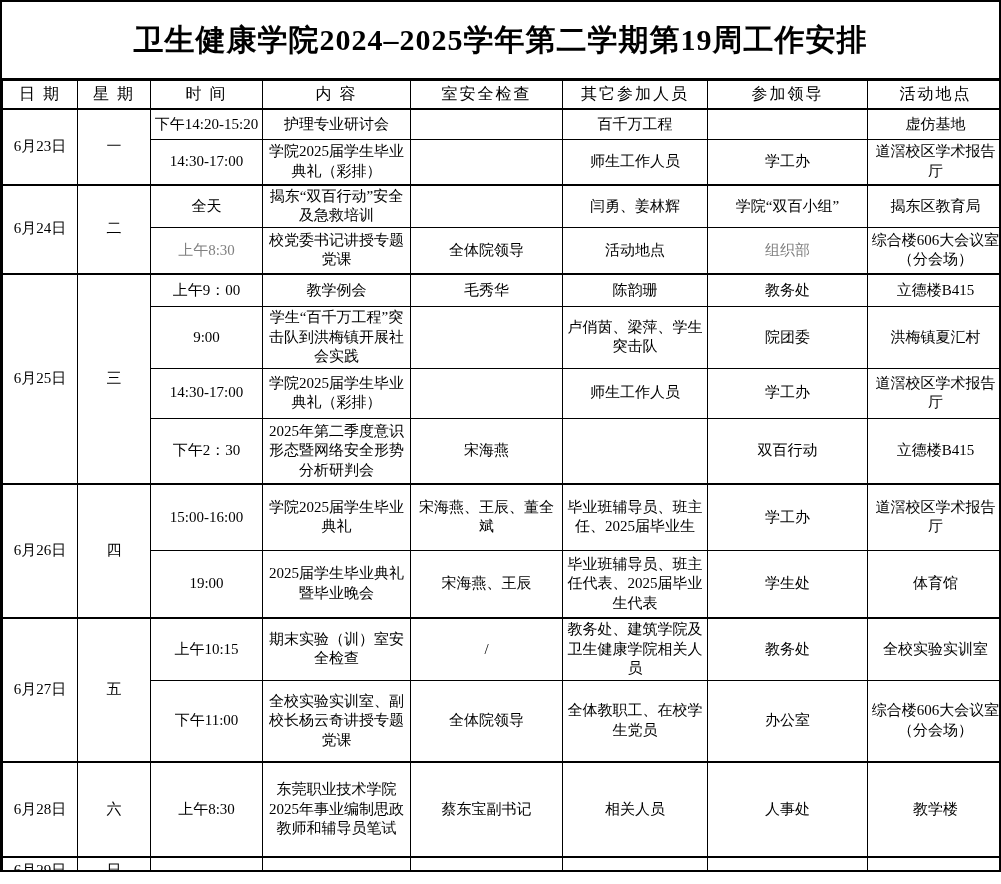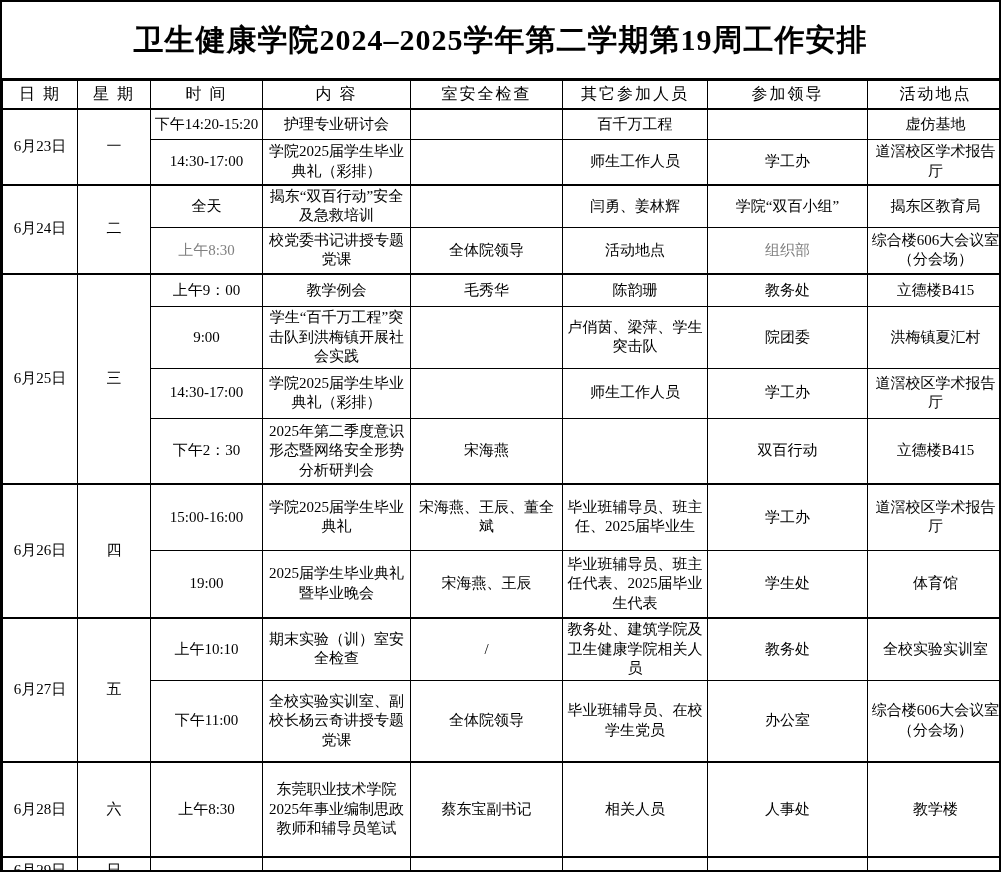--- a/index.html
+++ b/index.html
@@ -157,32 +157,32 @@
         <td>2025届学生毕业典礼暨毕业晚会</td>
         <td>宋海燕、王辰</td>
         <td>毕业班辅导员、班主任代表、2025届毕业生代表</td>
         <td>学生处</td>
         <td>体育馆</td>
       </tr>
 
       <tr class="r11 grp">
         <td rowspan="2">6月27日</td>
         <td rowspan="2">五</td>
-        <td class="time">上午10:10</td>
+        <td class="time">上午10:15</td>
         <td>期末实验（训）室安全检查</td>
         <td>/</td>
         <td>教务处、建筑学院及卫生健康学院相关人员</td>
         <td>教务处</td>
         <td>全校实验实训室</td>
       </tr>
       <tr class="r12">
         <td class="time">下午11:00</td>
         <td>全校实验实训室、副校长杨云奇讲授专题党课</td>
         <td>全体院领导</td>
-        <td>毕业班辅导员、在校学生党员</td>
+        <td>全体教职工、在校学生党员</td>
         <td>办公室</td>
         <td>综合楼606大会议室（分会场）</td>
       </tr>
 
       <tr class="r13 grp">
         <td>6月28日</td>
         <td>六</td>
         <td class="time">上午8:30</td>
         <td>东莞职业技术学院2025年事业编制思政教师和辅导员笔试</td>
         <td>蔡东宝副书记</td>

